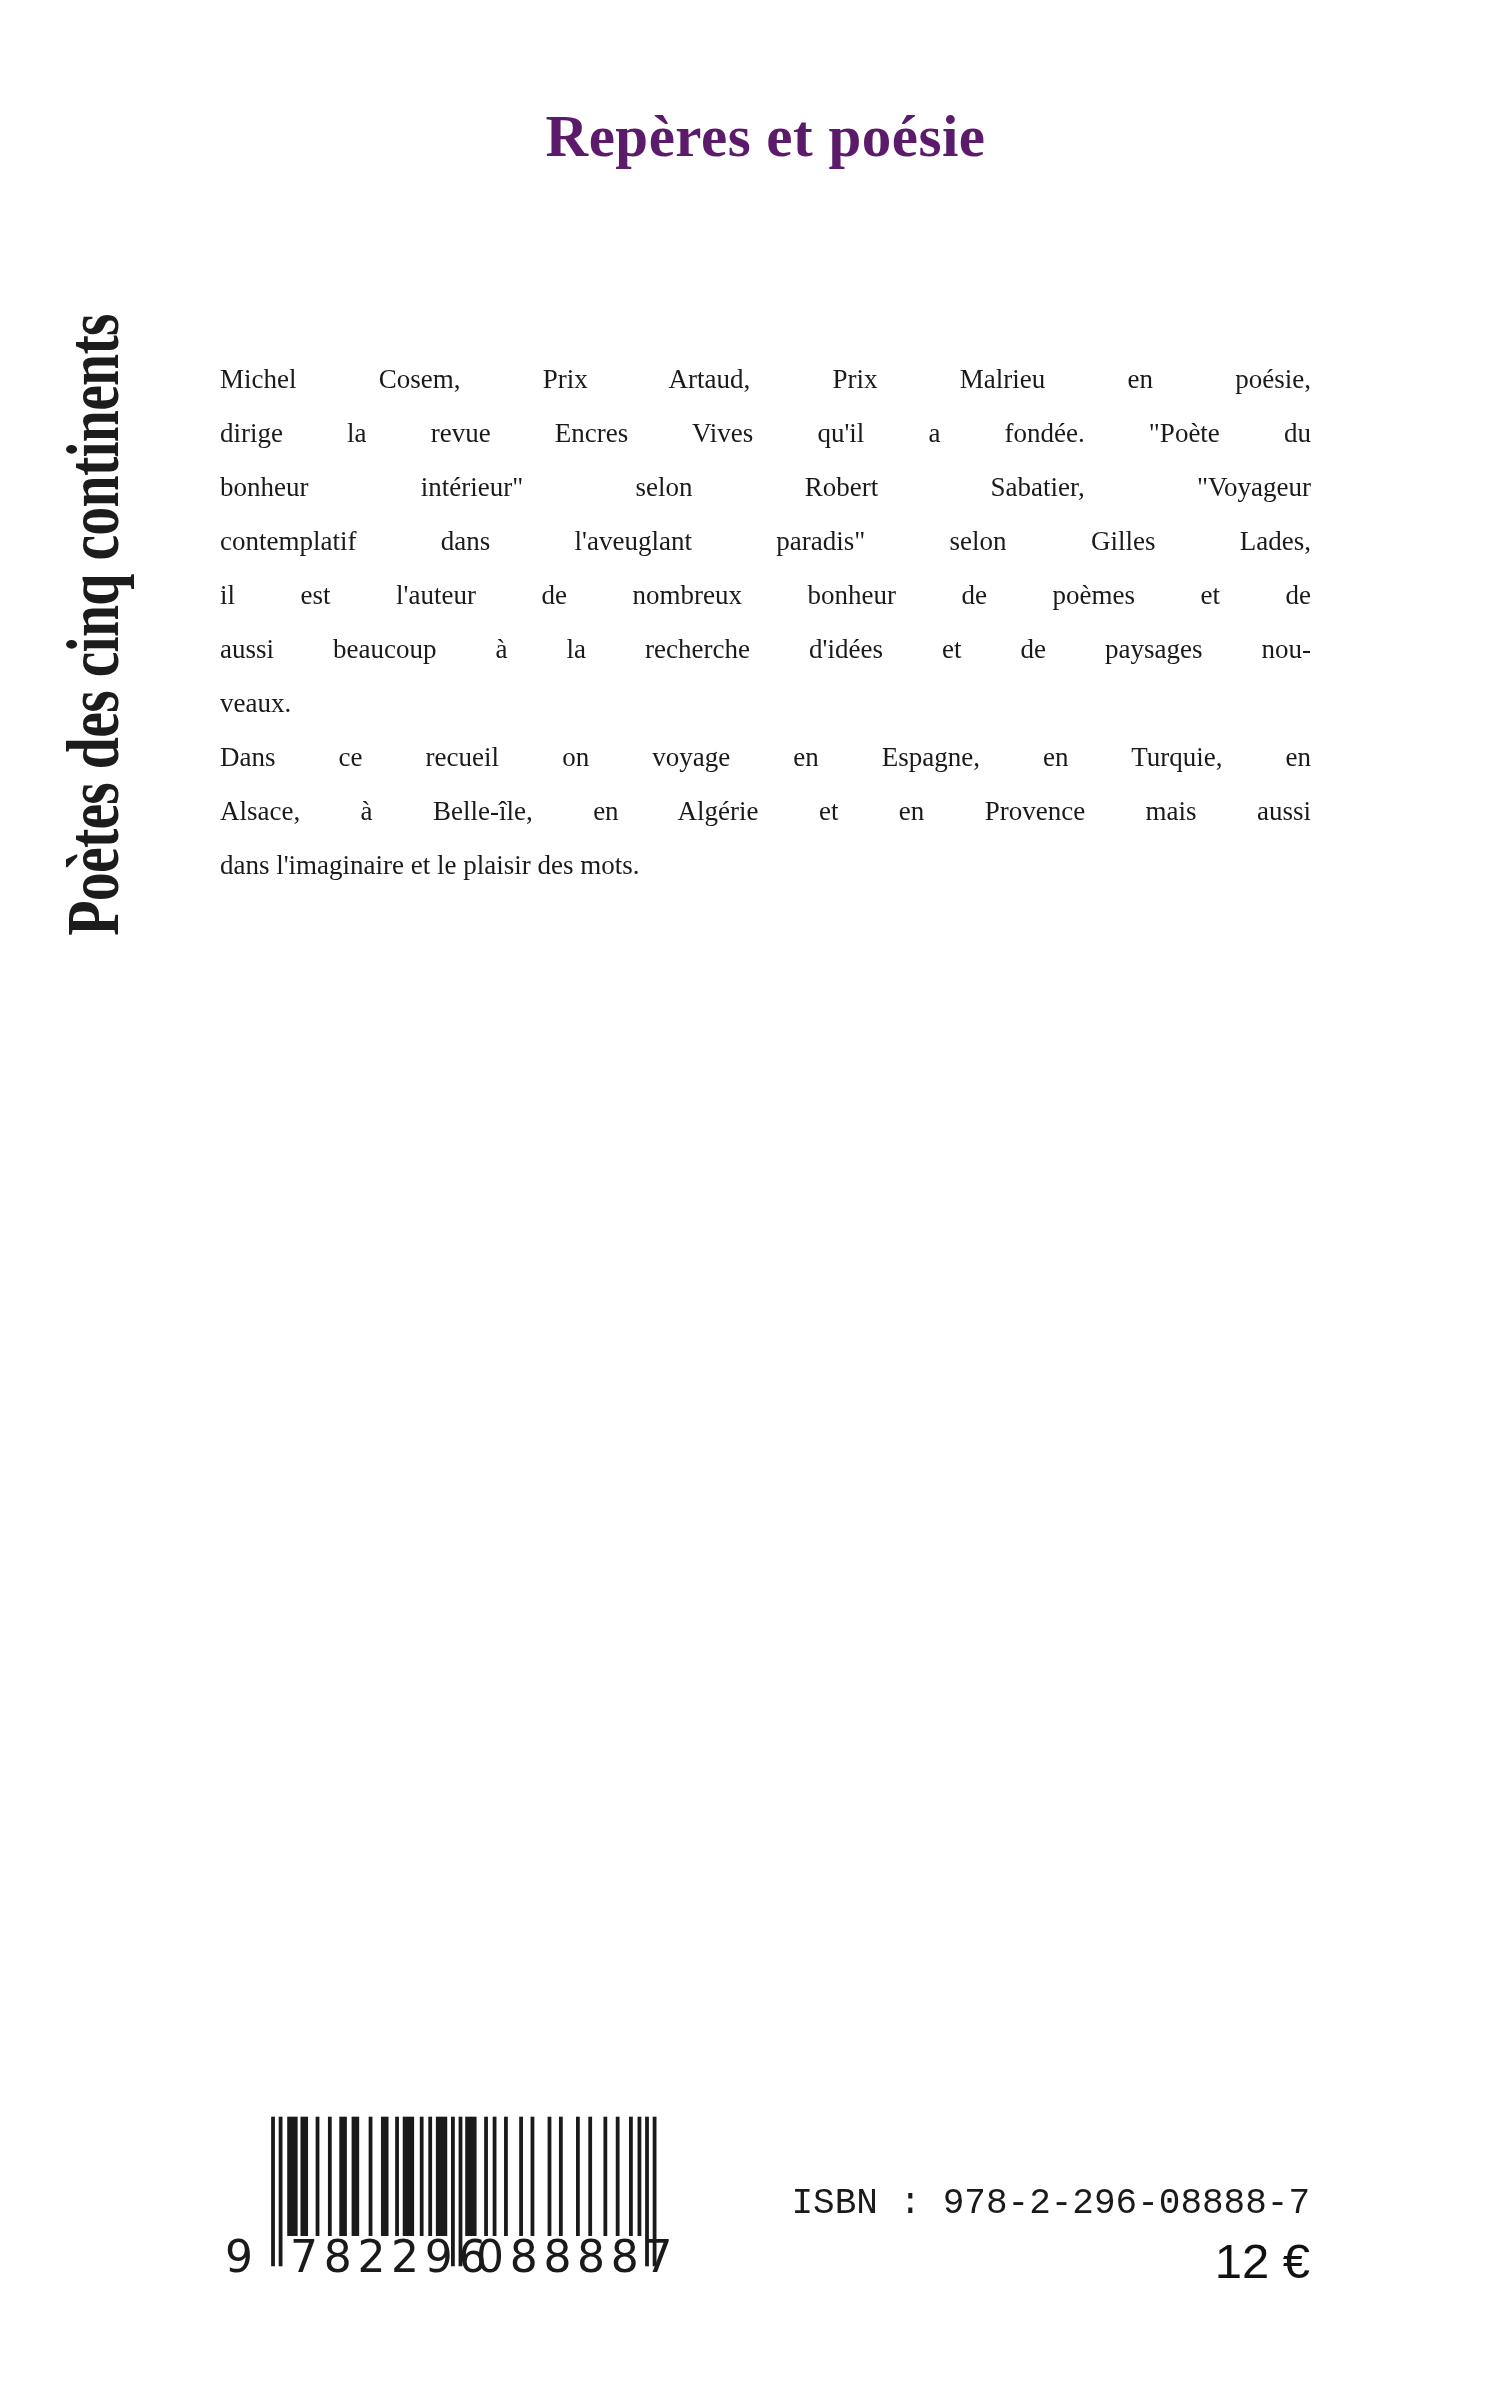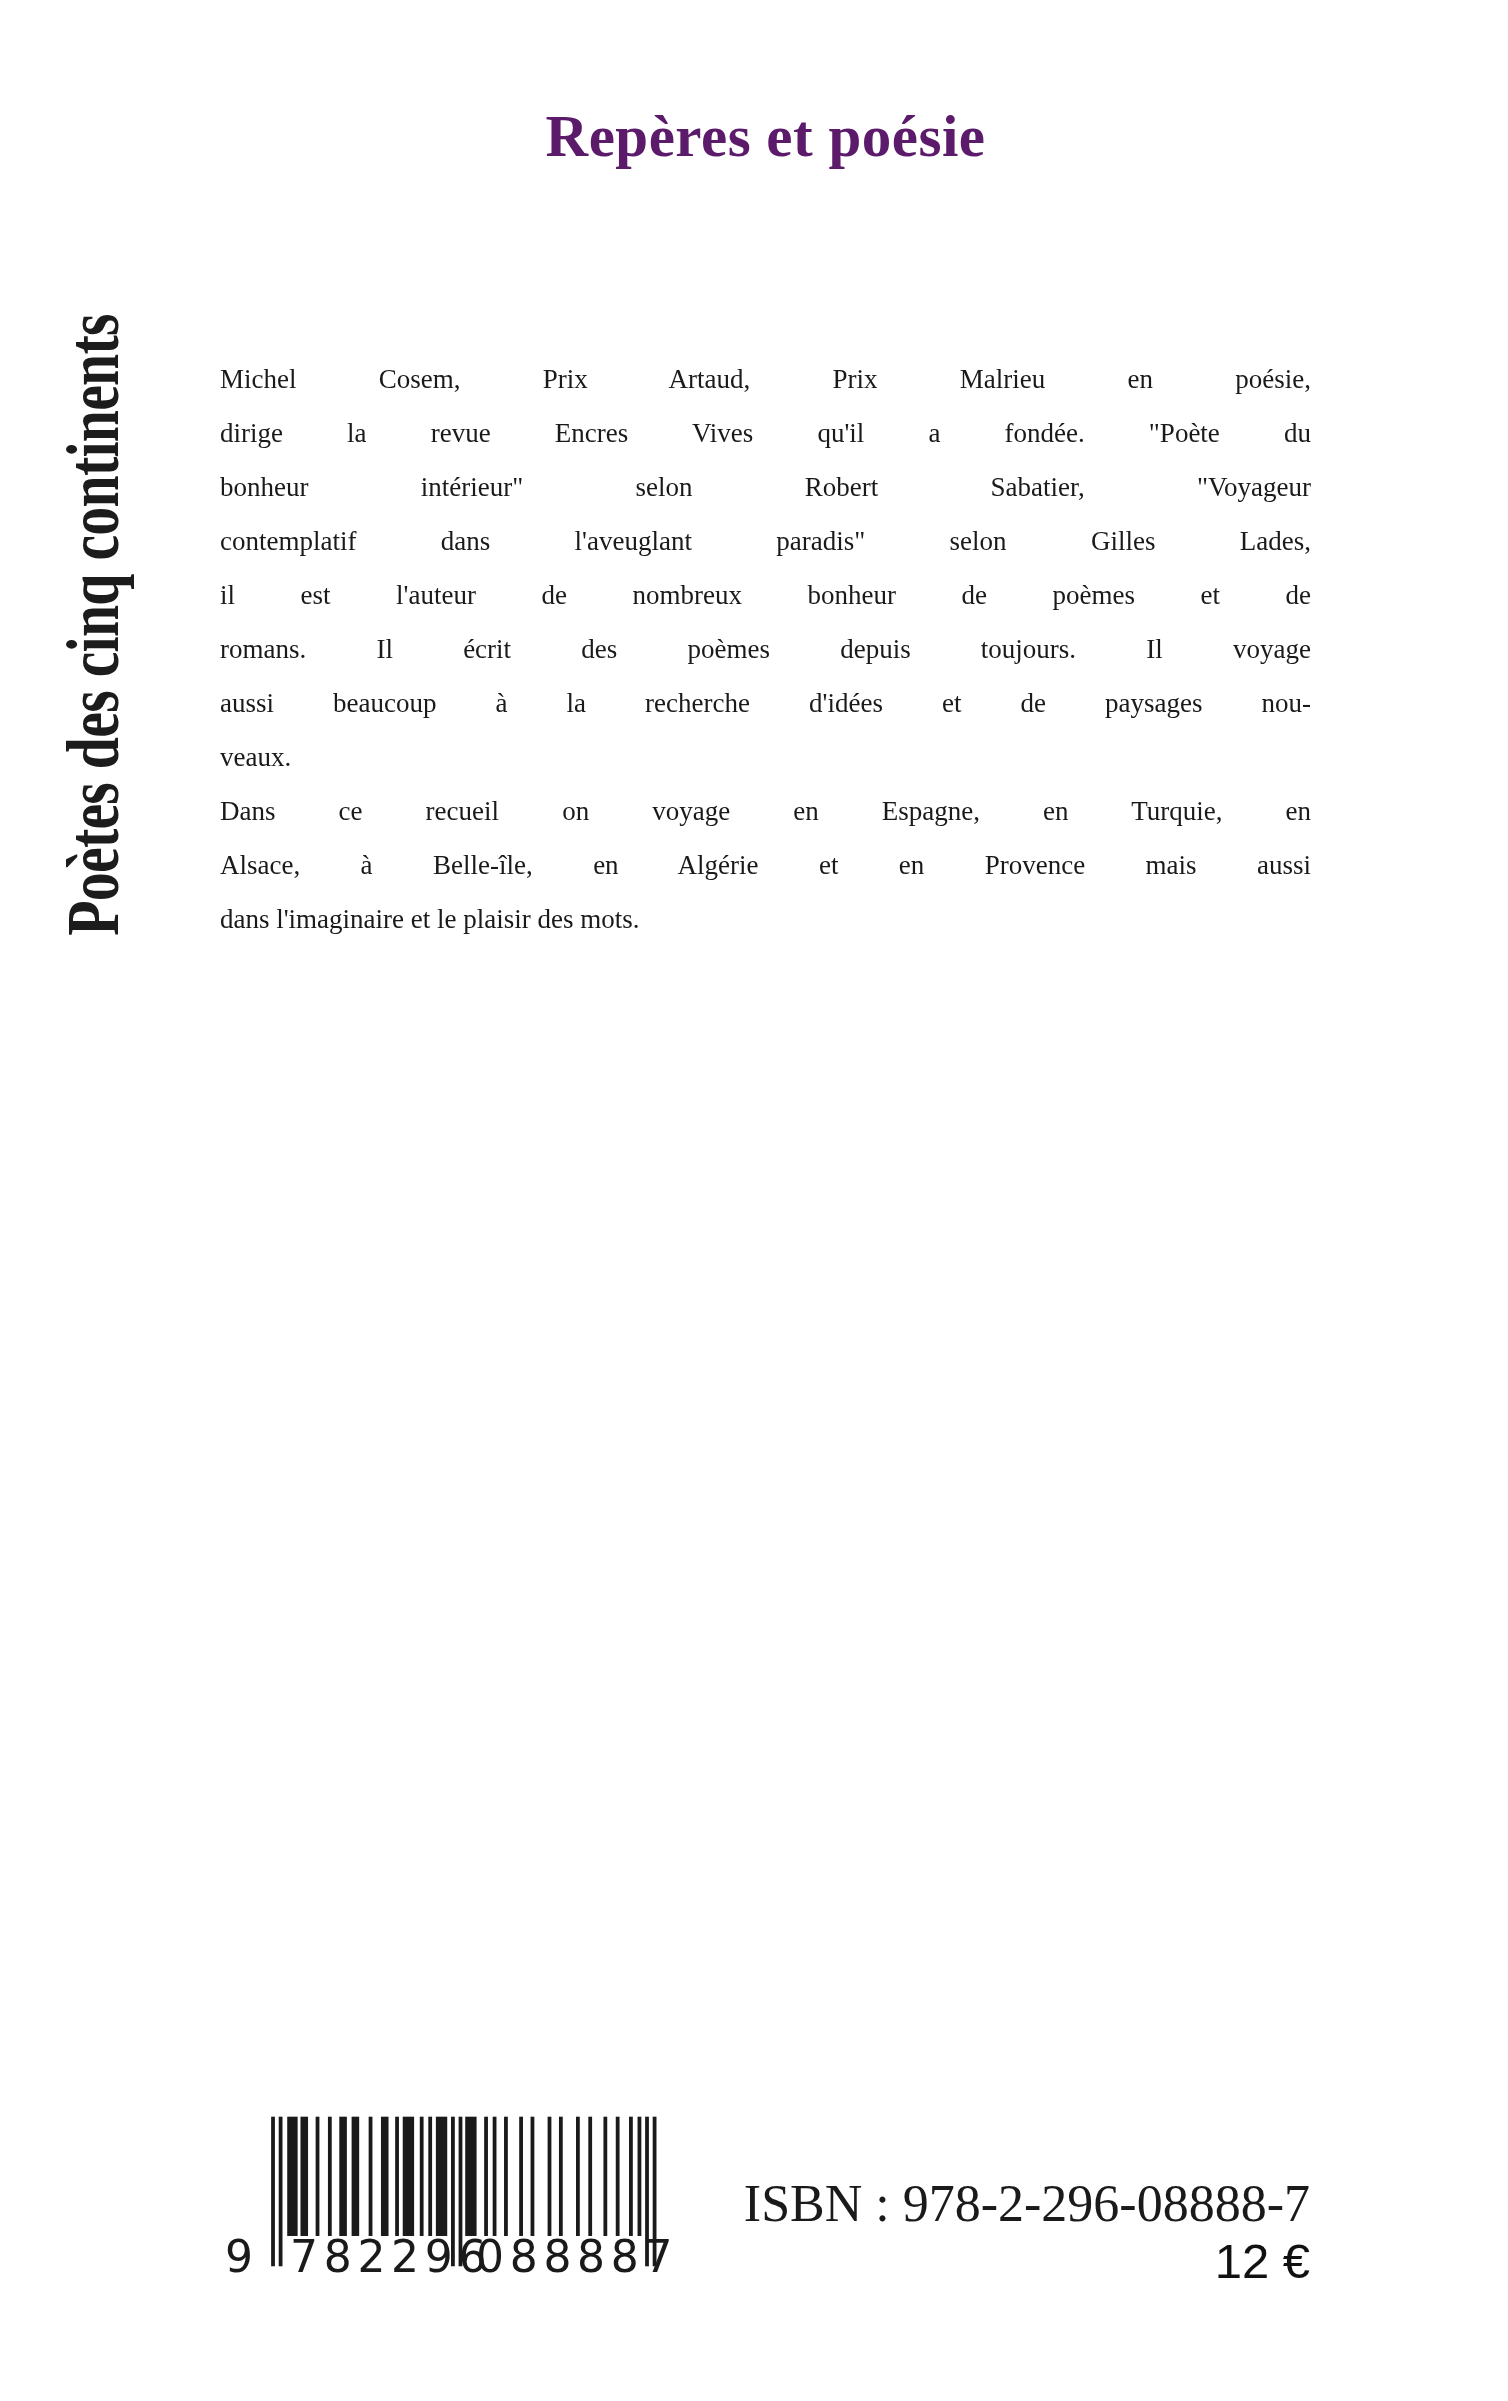--- a/index.html
+++ b/index.html
@@ -110,22 +110,22 @@
       letter-spacing: 5.7px;
     }
     .digit-lead { left: 225px; }
     .digit-left { left: 290px; }
     .digit-right { left: 476px; }
     
     .isbn {
       position: absolute;
       right: 198px;
       top: 2181px;
-      font-family: Liberation Serif, serif;
-      font-size: 52px;
+      font-family: Liberation Mono, monospace;
+      font-size: 36px;
       line-height: 45px;
       color: #1a1a1a;
       white-space: nowrap;
     }
     .price {
       position: absolute;
       right: 198px;
       top: 2235px;
       font-family: "Liberation Sans", "DejaVu Sans", sans-serif;
       font-size: 49px;
@@ -147,21 +147,20 @@
   </div>
 
   <div class="book-title">Repères et poésie</div>
 
   <div class="blurb">
     <div class="line">Michel Cosem, Prix Artaud, Prix Malrieu en poésie,</div>
     <div class="line">dirige la revue Encres Vives qu'il a fondée. "Poète du</div>
     <div class="line">bonheur intérieur" selon Robert Sabatier, "Voyageur</div>
     <div class="line">contemplatif dans l'aveuglant paradis" selon Gilles Lades,</div>
     <div class="line">il est l'auteur de nombreux bonheur de poèmes et de</div>
-    <div class="line">romans. Il écrit des poèmes depuis toujours. Il voyage</div>
     <div class="line">aussi beaucoup à la recherche d'idées et de paysages nou-</div>
     <div class="line last">veaux.</div>
     <div class="line">Dans ce recueil on voyage en Espagne, en Turquie, en</div>
     <div class="line">Alsace, à Belle-île, en Algérie et en Provence mais aussi</div>
     <div class="line last">dans l'imaginaire et le plaisir des mots.</div>
   </div>
 
   <div class="barcode">
     <svg width="445" height="180" viewBox="0 0 470 190">
       <g fill="#1a1a1a">

